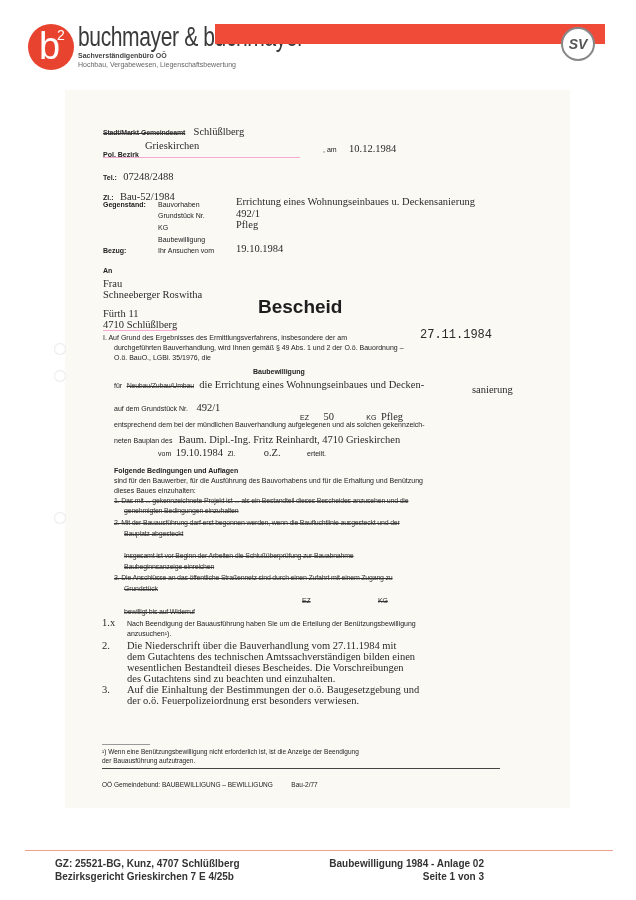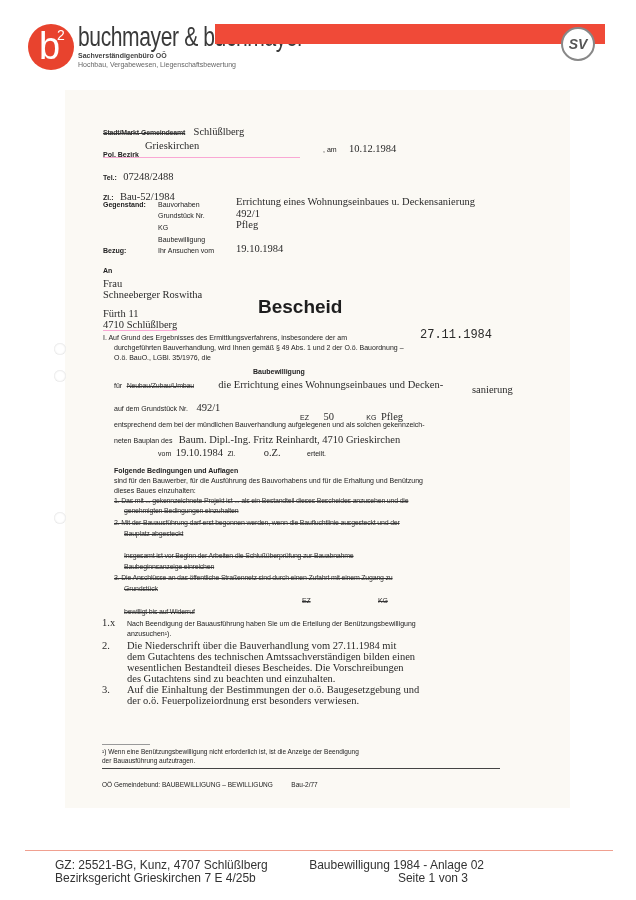--- a/index.html
+++ b/index.html
@@ -22,21 +22,21 @@
   .hole { width:12px; height:12px; border-radius:50%; background:#fff; box-shadow:inset 0 0 2px #ccc; }
   .lbl { font-size:7px; color:#222; white-space:nowrap; }
   .typed { font-family:Liberation Serif, serif; font-size:10.5px; color:#2a2a2a; white-space:nowrap; }
   .typed-lg { font-family:"Liberation Mono", monospace; font-size:12px; color:#2a2a2a; white-space:nowrap; }
   .body7 { font-size:7px; color:#222; white-space:nowrap; line-height:9px; }
   .struck { font-size:7px; color:#333; white-space:nowrap; text-decoration:line-through; letter-spacing:-0.2px; }
   .uline { border-bottom:1px solid #f9a8d4; }
   .title-bescheid { left:258px; top:296px; font-size:19px; font-weight:bold; color:#1e1e1e; }
   
   .footer-line { left:25px; top:850px; width:588px; height:1px; background:#f0a090; }
-  .foot { font-size:12px; color:#333; white-space:nowrap; }
+  .foot { font-size:10px; color:#333; white-space:nowrap;font-weight:bold; }
 </style>
 </head>
 <body>
 
 <div class="abs logo-circle">
   <span class="b">b</span>
   <span class="sup">2</span>
 </div>
 <div class="abs brand">buchmayer &amp; buchmayer</div>
 <div class="abs brand-sub1">Sachverständigenbüro OÖ</div>
@@ -91,21 +91,21 @@
 <div class="abs title-bescheid">Bescheid</div>
 
 <div class="abs body7" style="left:103px;top:333px">I. Auf Grund des Ergebnisses des Ermittlungsverfahrens, insbesondere der am</div>
 <div class="abs typed-lg" style="left:420px;top:328px">27.11.1984</div>
 <div class="abs body7" style="left:114px;top:343px">durchgeführten Bauverhandlung, wird Ihnen gemäß § 49 Abs. 1 und 2 der O.ö. Bauordnung –</div>
 <div class="abs body7" style="left:114px;top:353px">O.ö. BauO., LGBl. 35/1976, die</div>
 <div class="abs body7" style="left:253px;top:367px;font-weight:bold">Baubewilligung</div>
 <div class="abs" style="left:114px;top:374px">
   <span class="body7">für</span>
   <span class="struck">Neubau/Zubau/Umbau</span>
-  <span class="typed" style="margin-left:20px">die Errichtung eines Wohnungseinbaues und Decken-</span>
+  <span class="typed" style="margin-left:1px">die Errichtung eines Wohnungseinbaues und Decken-</span>
 </div>
 <div class="abs typed" style="left:472px;top:384px">sanierung</div>
 <div class="abs" style="left:114px;top:397px">
   <span class="body7">auf dem Grundstück Nr.</span>
   <span class="typed" style="margin-left:4px">492/1</span>
 </div>
 <div class="abs" style="left:300px;top:406px">
   <span class="body7">EZ</span>
   <span class="typed" style="margin-left:10px">50</span>
   <span class="body7" style="margin-left:28px">KG</span>
@@ -159,13 +159,13 @@
 <div class="abs" style="left:102px;top:768px;width:398px;height:1px;background:#444"></div>
 <div class="abs" style="left:102px;top:773px">
   <span class="body7" style="font-size:6.5px">OÖ Gemeindebund: BAUBEWILLIGUNG – BEWILLIGUNG</span>
   <span class="body7" style="font-size:6.5px;margin-left:14px">Bau-2/77</span>
 </div>
 
 <div class="abs footer-line"></div>
 <div class="abs foot" style="left:55px;top:858px">GZ: 25521-BG, Kunz, 4707 Schlüßlberg</div>
 <div class="abs foot" style="left:55px;top:871px">Bezirksgericht Grieskirchen 7 E 4/25b</div>
 <div class="abs foot" style="right:152px;top:858px;text-align:right">Baubewilligung 1984 - Anlage 02</div>
-<div class="abs foot" style="right:168px;top:871px;text-align:left">Seite 1 von 3</div>
+<div class="abs foot" style="right:152px;top:871px;text-align:left">Seite 1 von 3</div>
 
 </body></html>

